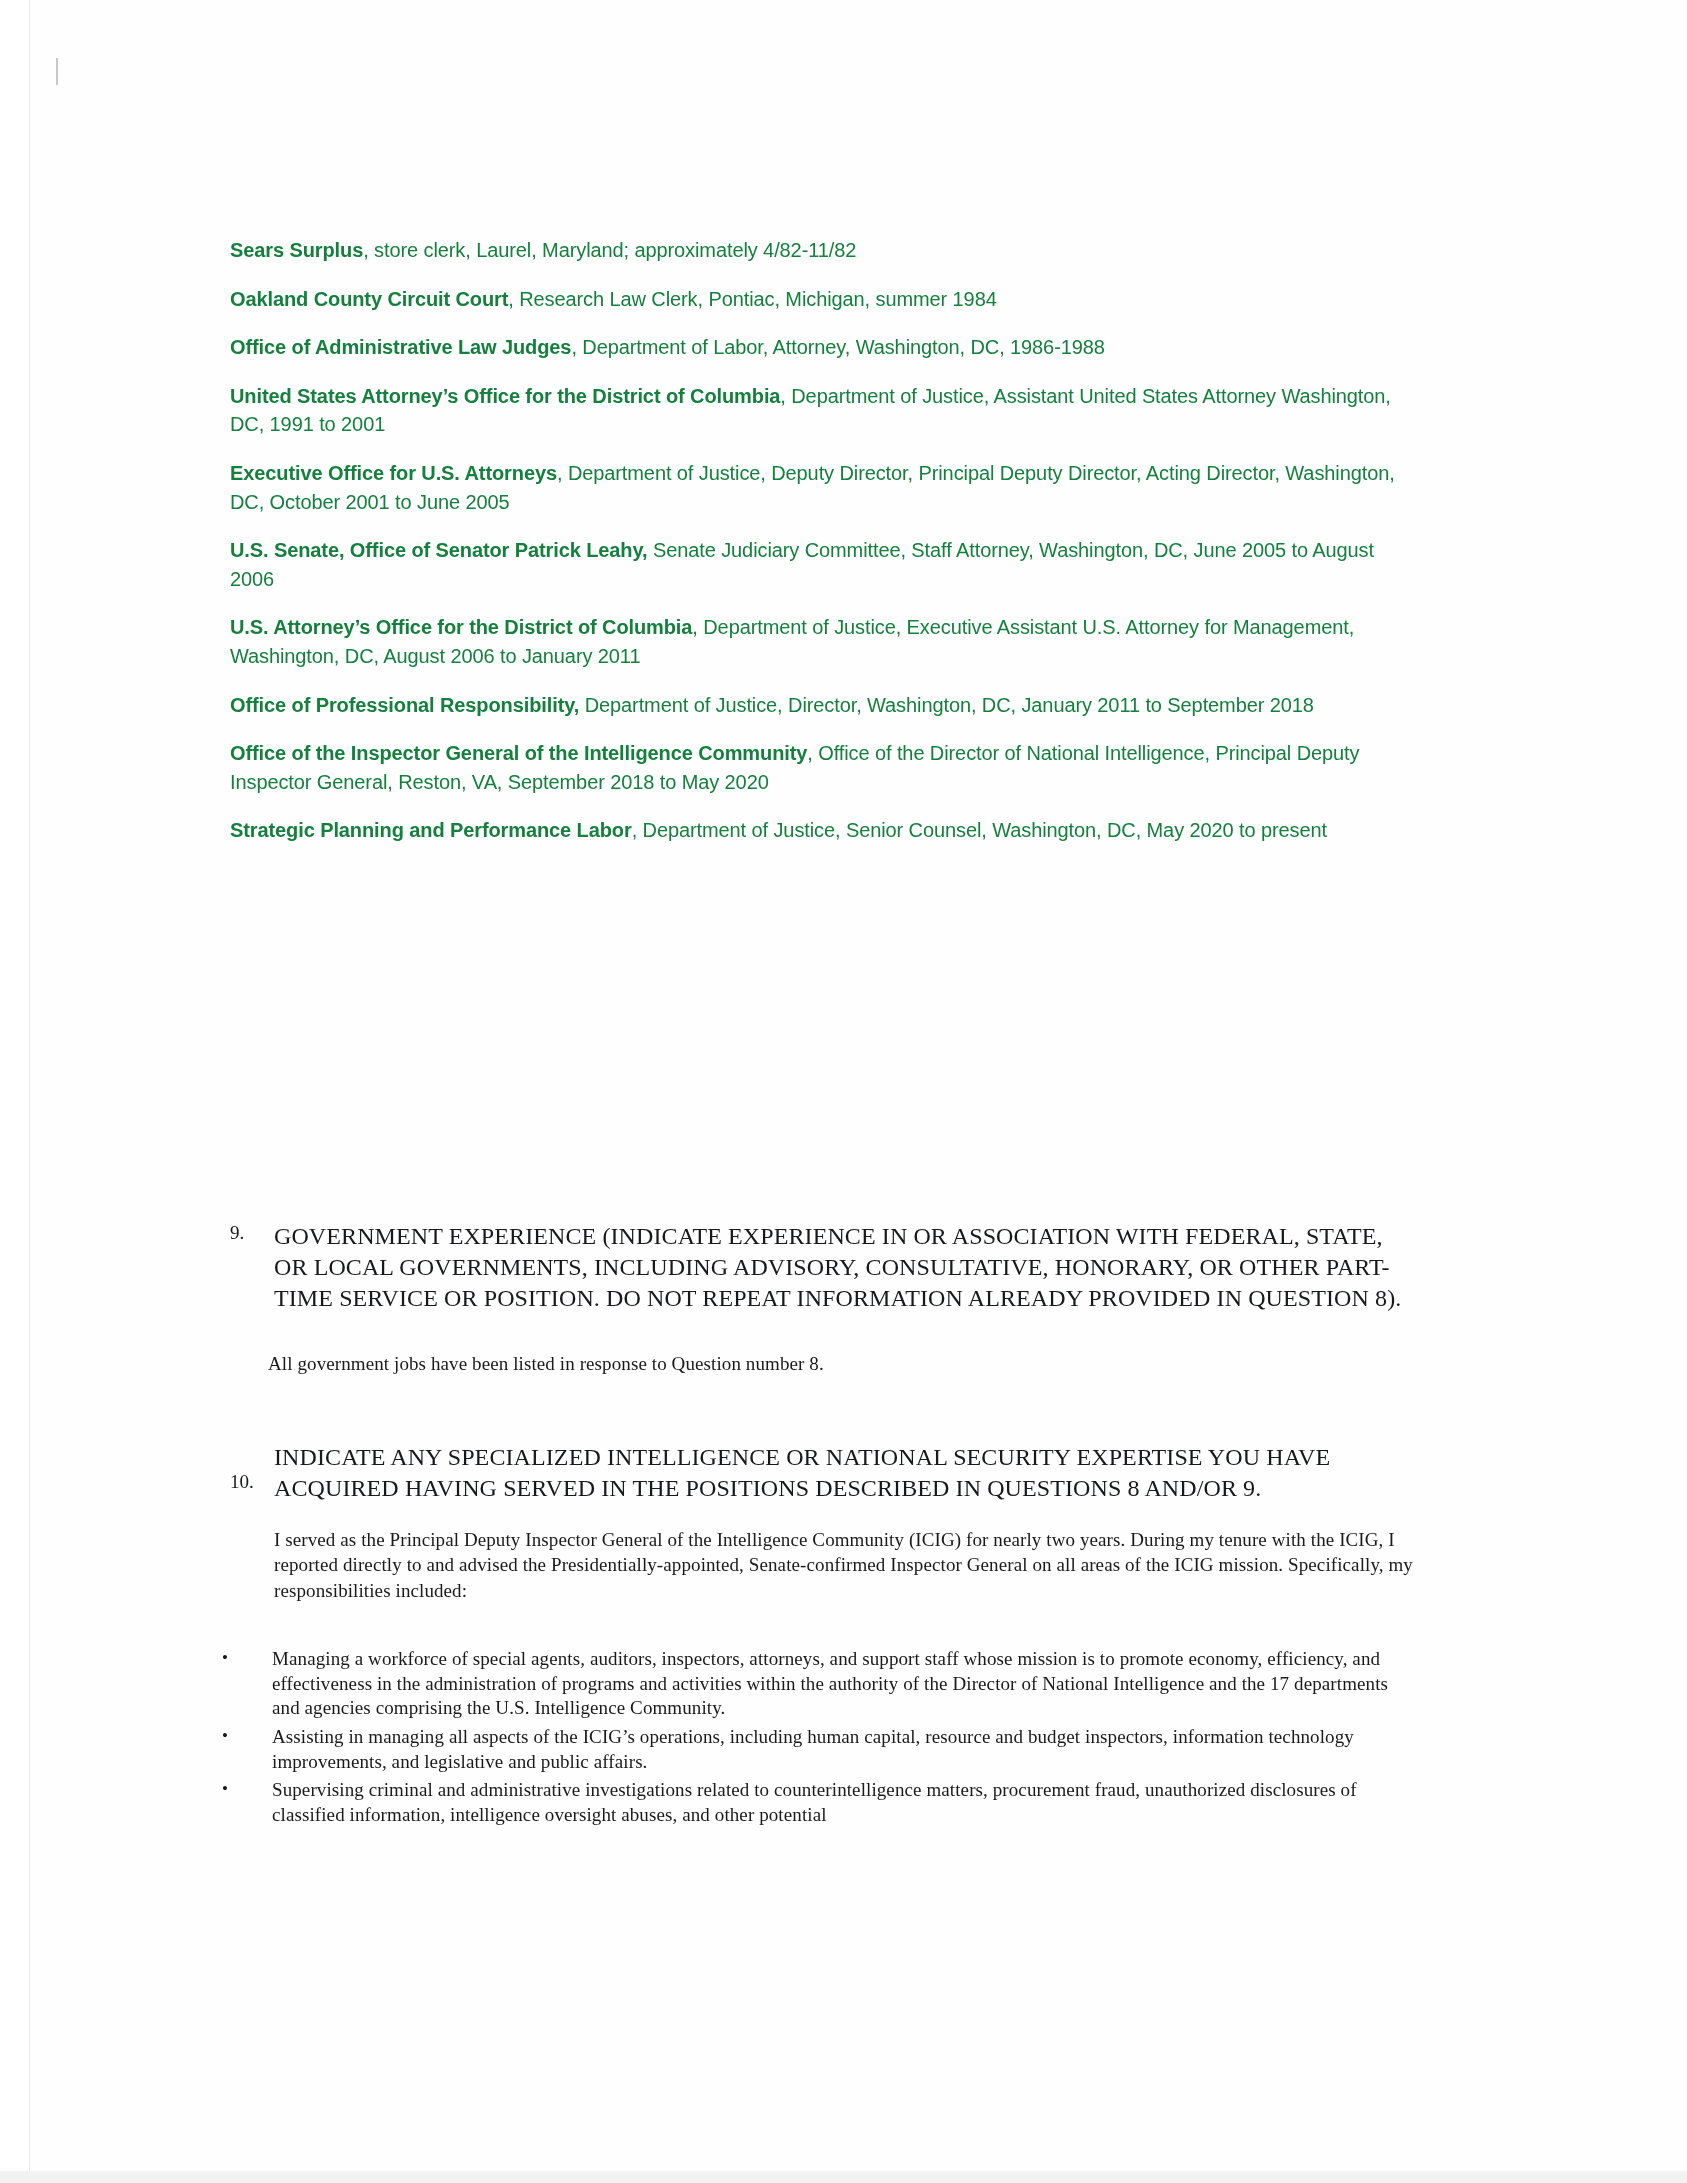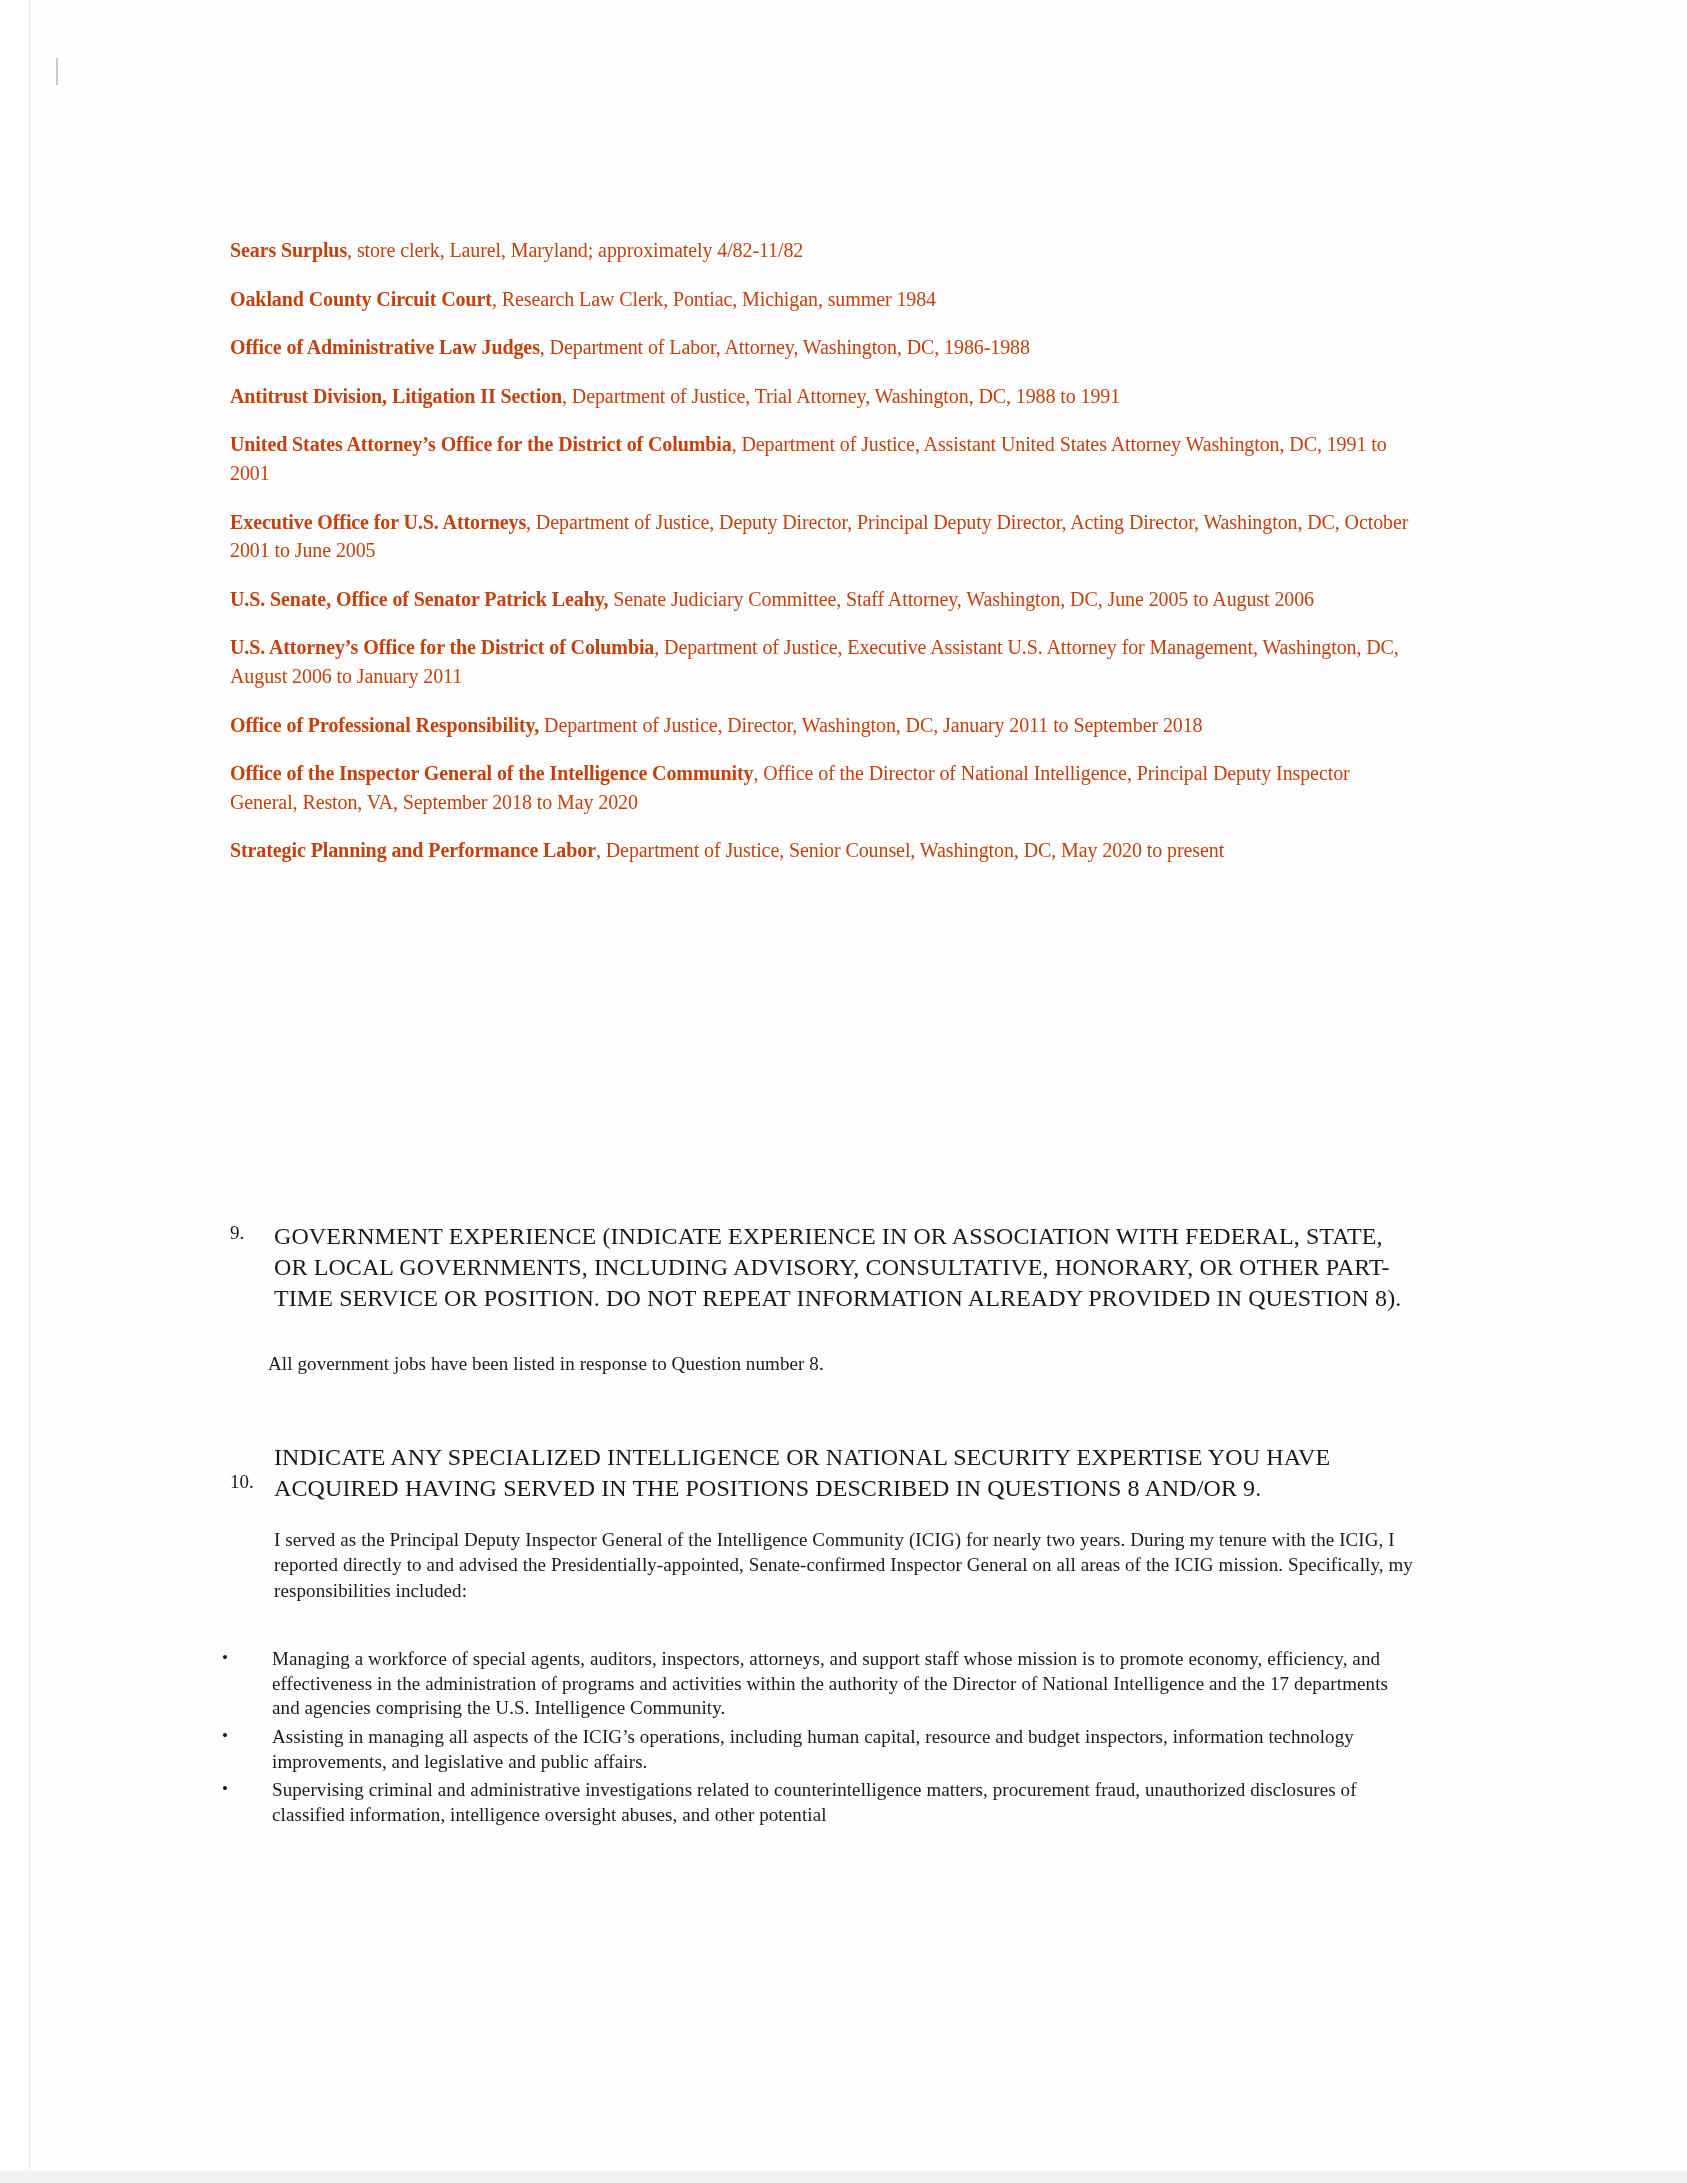--- a/index.html
+++ b/index.html
@@ -44,24 +44,24 @@
   }
 
   
   .emp-list {
     position: absolute;
     left: 230px;
     top: 216px;
     width: 1191px;
   }
   .emp-item {
-    font-family: Liberation Serif, serif;
+    font-family: Liberation Sans, sans-serif;
     font-size: 20px;
     line-height: 1.43;
-    color: #c2410c;
+    color: #15803d;
     margin-bottom: 19px;
     letter-spacing: -0.1px;
   }
   .emp-item b {
     font-weight: bold;
   }
 
   
   .q-block {
     position: absolute;
@@ -136,23 +136,20 @@
     <p class="emp-item">
       <b>Sears Surplus</b><span>, store clerk, Laurel, Maryland; approximately 4/82-11/82</span>
     </p>
     <p class="emp-item">
       <b>Oakland County Circuit Court</b><span>, Research Law Clerk, Pontiac, Michigan, summer 1984</span>
     </p>
     <p class="emp-item">
       <b>Office of Administrative Law Judges</b><span>, Department of Labor, Attorney, Washington, DC, 1986-1988</span>
     </p>
     <p class="emp-item">
-      <b>Antitrust Division, Litigation II Section</b><span>, Department of Justice, Trial Attorney, Washington, DC, 1988 to 1991</span>
-    </p>
-    <p class="emp-item">
       <b>United States Attorney’s Office for the District of Columbia</b><span>, Department of Justice, Assistant United States Attorney Washington, DC, 1991 to 2001</span>
     </p>
     <p class="emp-item">
       <b>Executive Office for U.S. Attorneys</b><span>, Department of Justice, Deputy Director, Principal Deputy Director, Acting Director, Washington, DC, October 2001 to June 2005</span>
     </p>
     <p class="emp-item">
       <b>U.S. Senate, Office of Senator Patrick Leahy,</b><span> Senate Judiciary Committee, Staff Attorney, Washington, DC, June 2005 to August 2006</span>
     </p>
     <p class="emp-item">
       <b>U.S. Attorney’s Office for the District of Columbia</b><span>, Department of Justice, Executive Assistant U.S. Attorney for Management, Washington, DC, August 2006 to January 2011</span>

